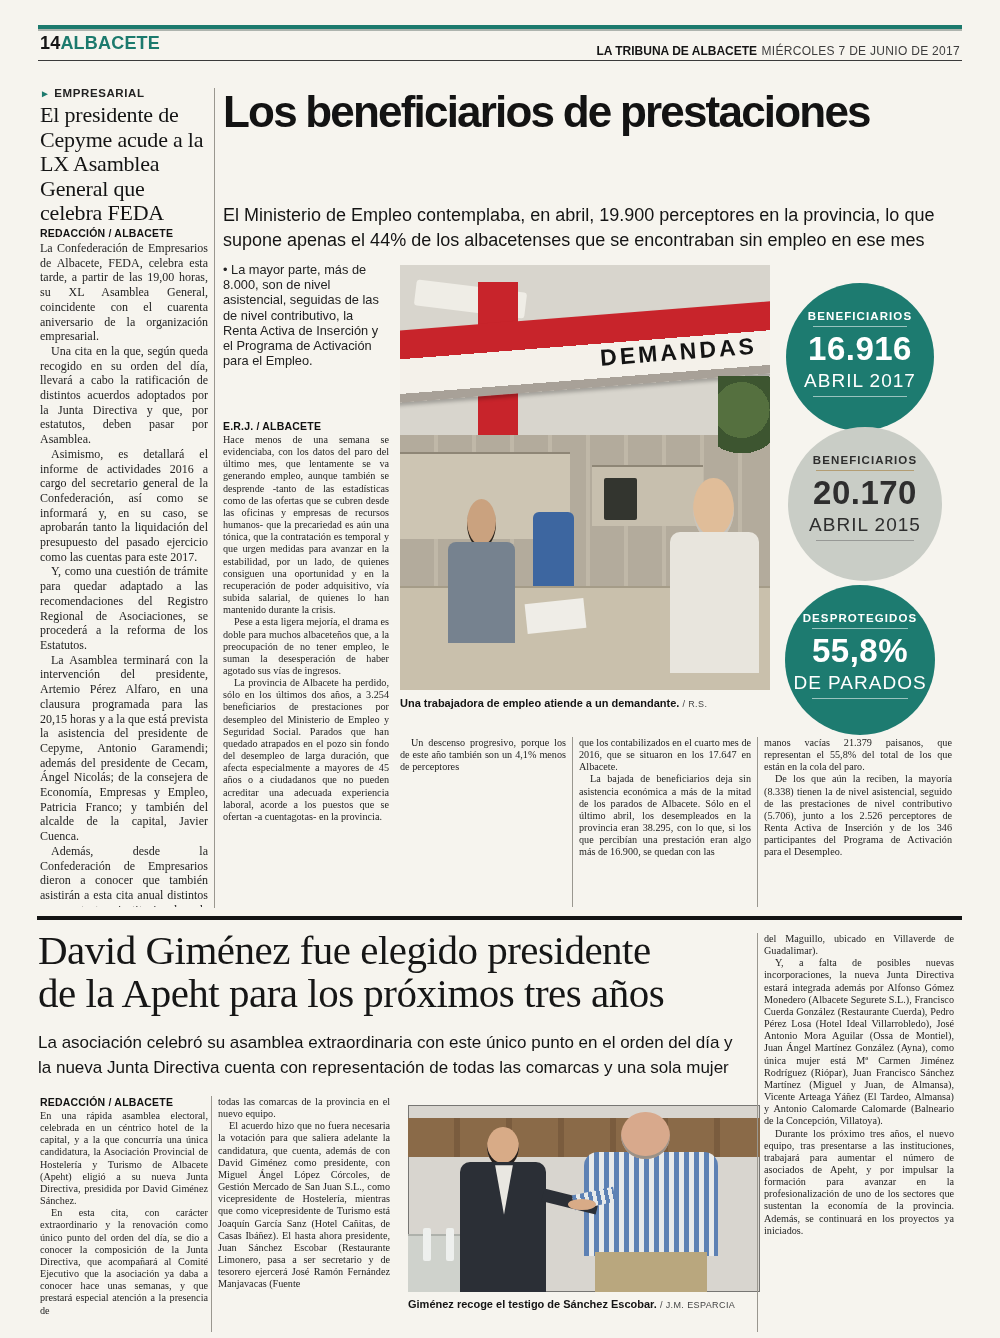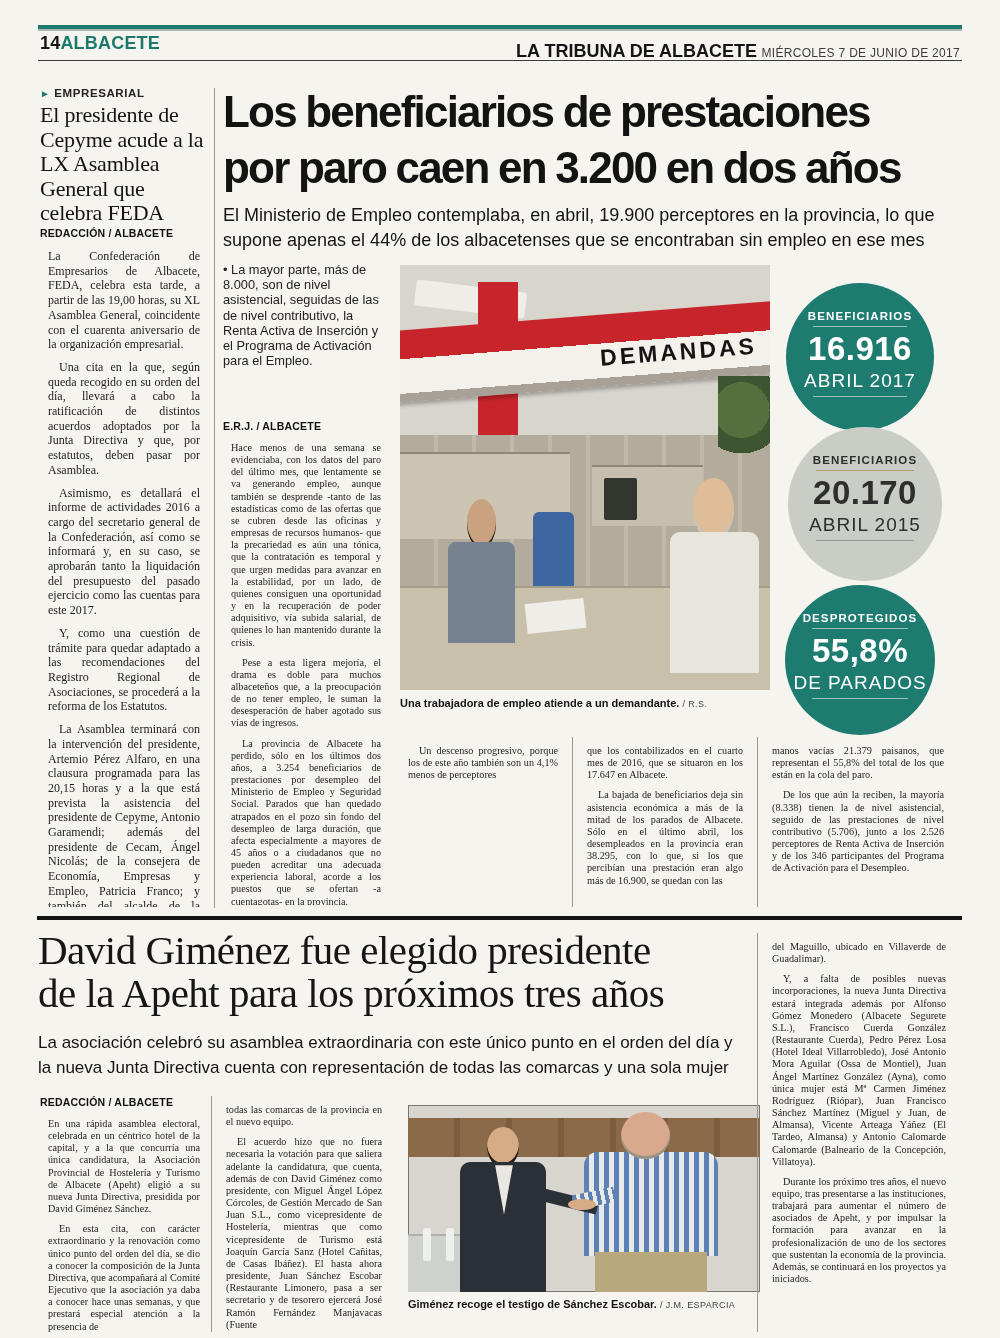--- a/index.html
+++ b/index.html
@@ -6,30 +6,30 @@
   .page{position:relative;width:1000px;height:1338px;margin:0 auto;background:#f6f4ee;
         font-family:"Liberation Serif",serif;color:#1d1d1d;overflow:hidden;}
   .abs{position:absolute;}
 
   
   .top-rule{left:38px;right:38px;top:25px;height:4px;background:#1c7a6d;box-shadow:0 2px 0 rgba(40,60,55,.35);}
   .hdr-left{left:40px;top:33px;font-family:"Liberation Sans",sans-serif;font-weight:700;font-size:18px;letter-spacing:.2px;}
   .hdr-left .num{color:#161616;}
   .hdr-left .sec{color:#1c7a6d;}
   .hdr-right{right:40px;top:41px;font-family:"Liberation Sans",sans-serif;text-align:right;white-space:nowrap;}
-  .hdr-right .mast{font-weight:700;font-size:18px;color:#151515;}
+  .hdr-right .mast{font-weight:700;font-size:12px;color:#151515;}
   .hdr-right .date{font-weight:400;font-size:12px;color:#3c3c3c;letter-spacing:.3px;}
   .hdr-rule{left:38px;right:38px;top:60px;height:1px;background:#3a3a3a;}
 
   
   .kicker{font-family:"Liberation Sans",sans-serif;font-weight:700;font-size:11.5px;letter-spacing:.6px;color:#222;}
   .kicker .arrow{color:#1c7a6d;font-size:10px;}
   .byline{font-family:"Liberation Sans",sans-serif;font-weight:700;font-size:10.5px;color:#111;letter-spacing:.2px;}
   .bodytext{font-size:10.2px;line-height:12.15px;text-align:justify;overflow:hidden;}
-  .bodytext p{margin:8px;}
+  .bodytext p{margin:0;}
   .bodytext p.ind{text-indent:11px;}
   .vrule{width:1px;background:#9a978f;}
 
   .left-head{font-size:22px;line-height:24.5px;font-weight:400;color:#141414;letter-spacing:-.2px;}
   .left-body{font-size:12px;line-height:14.7px;}
 
   .main-head{font-family:"Liberation Sans",sans-serif;font-weight:700;font-size:44px;line-height:56px;
              letter-spacing:-1.8px;word-spacing:-1px;color:#131313;}
   .main-sub{font-family:"Liberation Sans",sans-serif;font-size:18px;line-height:25px;color:#141414;}
   .bullet-sum{font-family:"Liberation Sans",sans-serif;font-size:12.8px;line-height:15.2px;color:#222;text-align:left;}
@@ -127,21 +127,20 @@
     <p class="ind">Una cita en la que, según queda recogido en su orden del día, llevará a cabo la ratificación de distintos acuerdos adoptados por la Junta Directiva y que, por estatutos, deben pasar por Asamblea.</p>
     <p class="ind">Asimismo, es detallará el informe de actividades 2016 a cargo del secretario general de la Confederación, así como se informará y, en su caso, se aprobarán tanto la liquidación del presupuesto del pasado ejercicio como las cuentas para este 2017.</p>
     <p class="ind">Y, como una cuestión de trámite para quedar adaptado a las recomendaciones del Registro Regional de Asociaciones, se procederá a la reforma de los Estatutos.</p>
     <p class="ind">La Asamblea terminará con la intervención del presidente, Artemio Pérez Alfaro, en una clausura programada para las 20,15 horas y a la que está prevista la asistencia del presidente de Cepyme, Antonio Garamendi; además del presidente de Cecam, Ángel Nicolás; de la consejera de Economía, Empresas y Empleo, Patricia Franco; y también del alcalde de la capital, Javier Cuenca.</p>
     <p class="ind">Además, desde la Confederación de Empresarios dieron a conocer que también asistirán a esta cita anual distintos representantes institucionales de Albacete y provincia, así como de entidades colaboradoras de FEDA.</p>
   </div>
   <div class="abs vrule" style="left:214px;top:88px;height:820px;"></div>
 
   <div class="abs main-head" style="left:223px;top:84px;width:752px;">
     <div>Los beneficiarios de prestaciones</div>
-    <div>por paro caen en 3.200 en dos años</div>
   </div>
   <div class="abs main-sub" style="left:223px;top:203px;width:738px;">El Ministerio de Empleo contemplaba, en abril, 19.900 perceptores en la provincia, lo que supone apenas el 44% de los albacetenses que se encontraban sin empleo en ese mes</div>
 
   <div class="abs bullet-sum" style="left:223px;top:262px;width:166px;">• La mayor parte, más de 8.000, son de nivel asistencial, seguidas de las de nivel contributivo, la Renta Activa de Inserción y el Programa de Activación para el Empleo.</div>
   <div class="abs byline" style="left:223px;top:420px;">E.R.J. / ALBACETE</div>
   <div class="abs bodytext" style="left:223px;top:434px;width:166px;height:471px;">
     <p>Hace menos de una semana se evidenciaba, con los datos del paro del último mes, que lentamente se va generando empleo, aunque también se desprende -tanto de las estadísticas como de las ofertas que se cubren desde las oficinas y empresas de recursos humanos- que la precariedad es aún una tónica, que la contratación es temporal y que urgen medidas para avanzar en la estabilidad, por un lado, de quienes consiguen una oportunidad y en la recuperación de poder adquisitivo, vía subida salarial, de quienes lo han mantenido durante la crisis.</p>
     <p class="ind">Pese a esta ligera mejoría, el drama es doble para muchos albaceteños que, a la preocupación de no tener empleo, le suman la desesperación de haber agotado sus vías de ingresos.</p>
     <p class="ind">La provincia de Albacete ha perdido, sólo en los últimos dos años, a 3.254 beneficiarios de prestaciones por desempleo del Ministerio de Empleo y Seguridad Social. Parados que han quedado atrapados en el pozo sin fondo del desempleo de larga duración, que afecta especialmente a mayores de 45 años o a ciudadanos que no pueden acreditar una adecuada experiencia laboral, acorde a los puestos que se ofertan -a cuentagotas- en la provincia.</p>
   </div>

